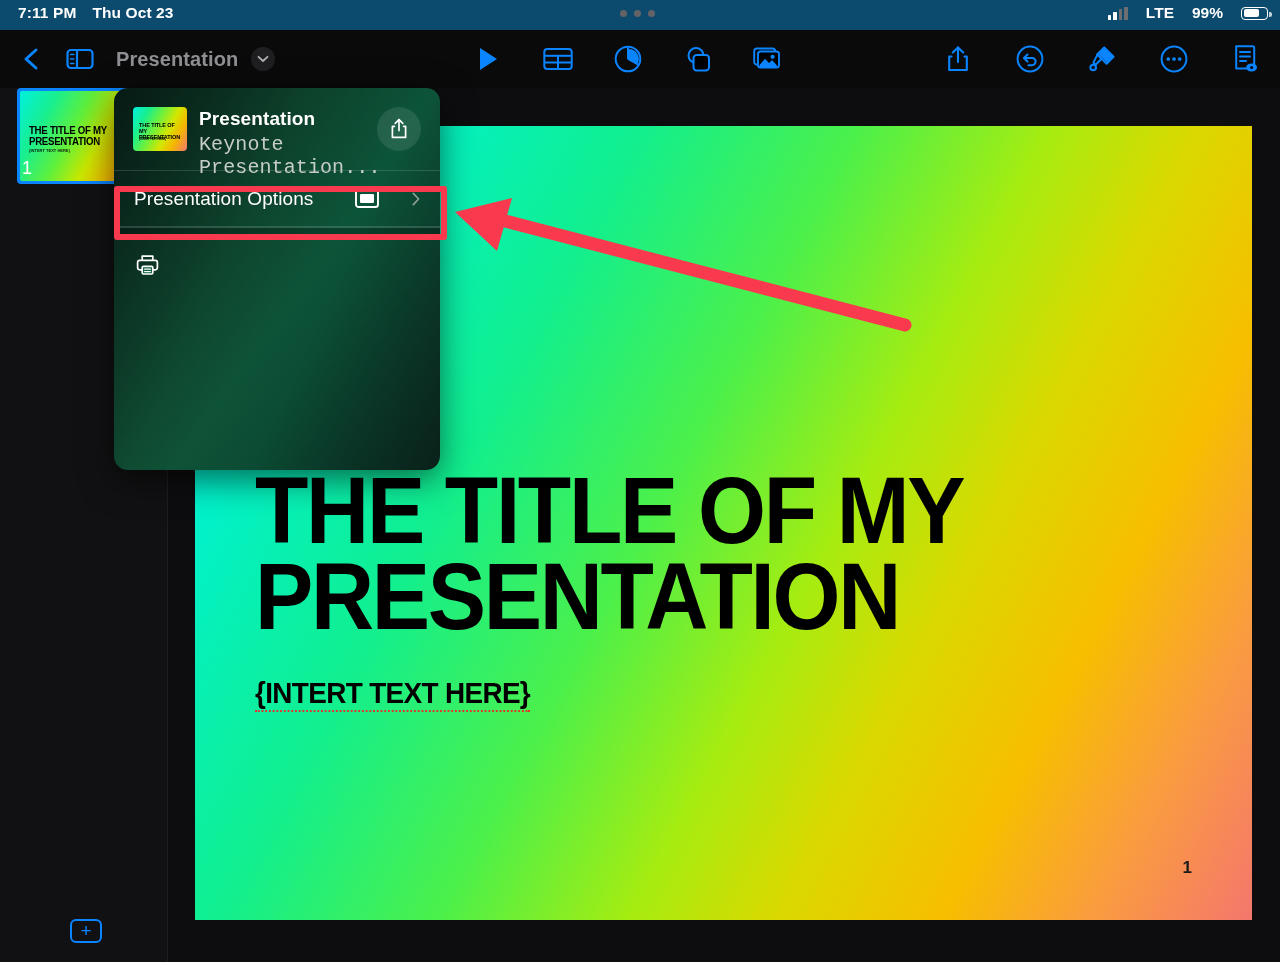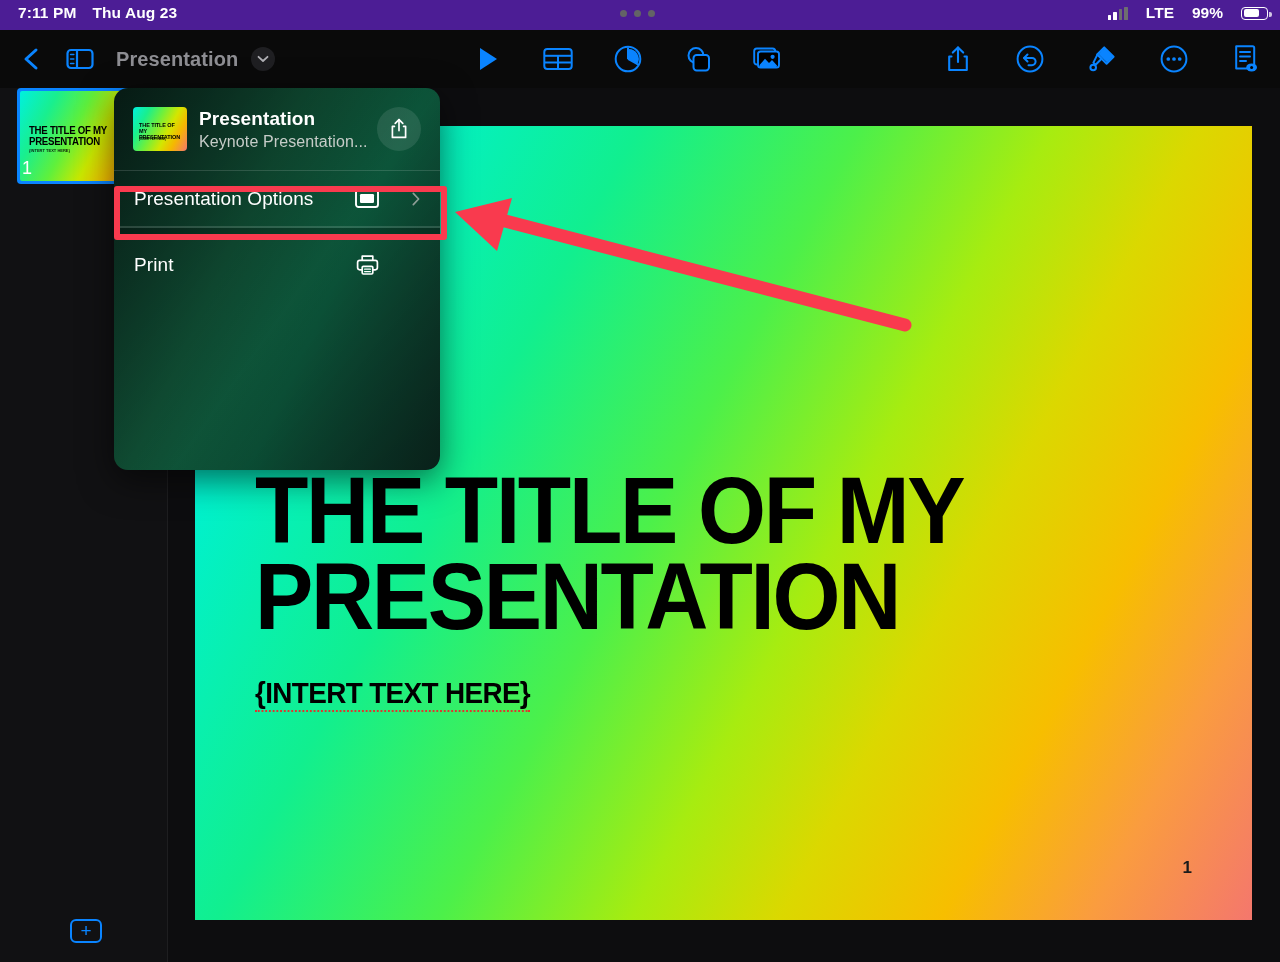--- a/index.html
+++ b/index.html
@@ -7,21 +7,21 @@
     width: 1280px; height: 962px;
     background: #000;
     font-family: "Liberation Sans", sans-serif;
     overflow: hidden;
   }
   #root { position: relative; width: 1280px; height: 962px; background: #000; }
 
   
   .statusbar {
     position: absolute; top: 0; left: 0; width: 1280px; height: 30px;
-    background: #4c1d95; color: #fff;
+    background: #0c4a6e; color: #fff;
   }
   .sb-left {
     position: absolute; left: 18px; top: 4px;
     display: flex; align-items: center; gap: 16px;
     font-size: 15.5px; font-weight: bold; letter-spacing: .1px;
   }
   .sb-dots {
     position: absolute; left: 620px; top: 10px;
     display: flex; gap: 7px;
   }
@@ -140,21 +140,21 @@
   .pt-title {
     position: absolute; left: 6px; top: 16px; width: 44px;
     font-size: 5.5px; font-weight: 900; color: #000; line-height: 1.05; letter-spacing: -.1px;
   }
   .pt-sub { position: absolute; left: 6px; top: 31px; font-size: 2.6px; font-weight: 800; color: #000; }
   .pop-title {
     position: absolute; left: 85px; top: 20px; font-size: 19px; font-weight: bold; color: #fff;
     letter-spacing: .1px;
   }
   .pop-sub {
-    position: absolute; left: 85px; top: 45px; font-size: 16px; color: #c6ccc8; letter-spacing: .1px;
+    position: absolute; left: 85px; top: 45px; font-size: 20px; color: #c6ccc8; letter-spacing: .1px; font-family: Liberation Mono, monospace;
   }
   .pop-share {
     position: absolute; right: 19px; top: 19px; width: 44px; height: 44px; border-radius: 50%;
     background: rgba(255,255,255,.10); display: flex; align-items: center; justify-content: center;
     color: #fff; cursor: pointer;
   }
   .pop-div { height: 1px; background: rgba(255,255,255,.14); }
   .pop-gap { height: 8px; background: rgba(0,0,0,.22); }
   .pop-item {
     position: relative; height: 55px; display: flex; align-items: center;
@@ -173,21 +173,21 @@
   .anno-svg { position: absolute; left: 0; top: 0; width: 1280px; height: 962px; z-index: 29; pointer-events: none; }
 </style>
 </head>
 <body>
 
 <div id="root">
 
   <div class="statusbar">
     <div class="sb-left">
       <span>7:11 PM</span>
-      <span>Thu Aug 23</span>
+      <span>Thu Oct 23</span>
     </div>
     <div class="sb-dots">
       <i></i>
         <i></i>
         <i></i>
     </div>
     <div class="sb-right">
       <span class="sig">
         <b></b>
           <b></b>
@@ -365,21 +365,20 @@
     </div>
     <div class="pop-div"></div>
 
     <div class="pop-div"></div>
 
     <div class="pop-gap"></div>
 
     <div class="pop-div"></div>
 
     <div class="pop-item">
-      <span class="lbl">Print</span>
       <span class="ic">
         <svg width="23" height="22" viewBox="0 0 23 22">
           <path d="M6.2 6.4 L6.2 2.2 L16.8 2.2 L16.8 6.4" stroke="#fff" stroke-width="1.7" fill="none" stroke-linejoin="round"></path>
           <rect x="1.6" y="6.4" width="19.8" height="9.4" rx="2.2" stroke="#fff" stroke-width="1.7" fill="none"></rect>
           <rect x="6.2" y="12.4" width="10.6" height="7.6" rx="1.2" stroke="#fff" stroke-width="1.7" fill="#0d5e40"></rect>
           <line x1="8.6" y1="15.2" x2="14.4" y2="15.2" stroke="#fff" stroke-width="1.3" stroke-linecap="round"></line>
           <line x1="8.6" y1="17.6" x2="14.4" y2="17.6" stroke="#fff" stroke-width="1.3" stroke-linecap="round"></line>
         </svg>
       </span>
       <span class="chev none"></span>

